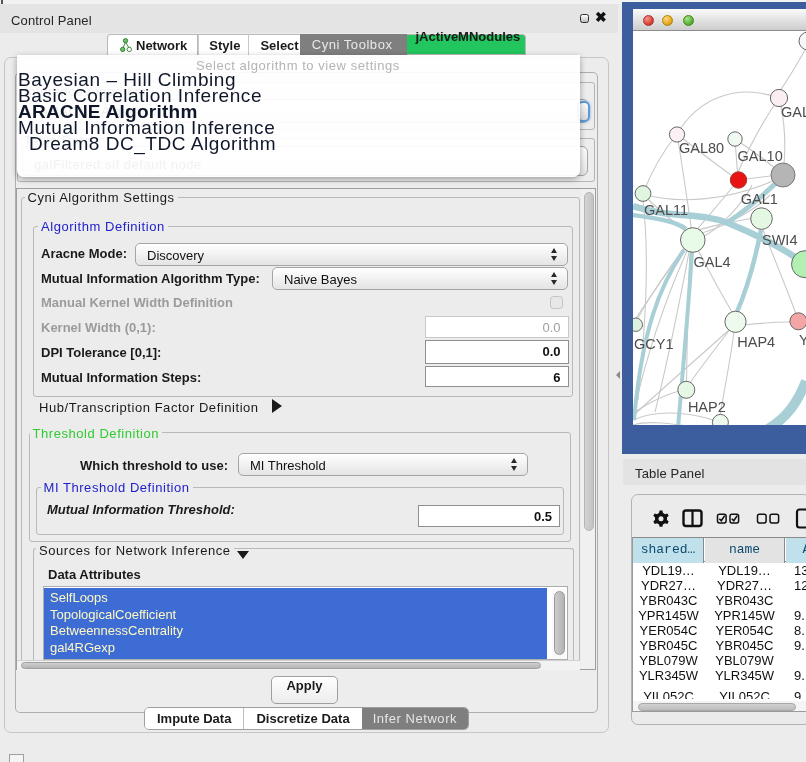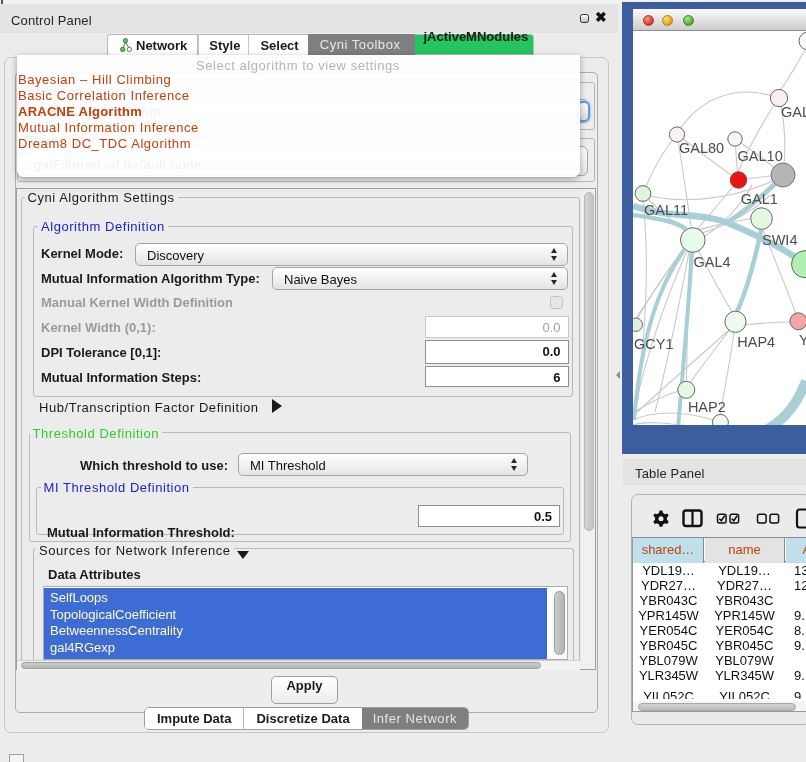--- a/index.html
+++ b/index.html
@@ -27,21 +27,21 @@
 <div id="tabrow" class="abs" style="left:87px;top:34px;height:21px;display:flex;font-size:13px;font-weight:bold;color:#1a1a1a;margin-left:20px;">
   <div style="background:#fff;border:1px solid #b9b9b9;border-bottom:none;border-radius:4px 0 0 0;display:flex;align-items:center;padding:0 10px 0 12px;">
     <svg width="12" height="15" viewBox="0 0 12 15" style="margin-right:4px;">
       <circle cx="5.5" cy="2.7" r="2.2" fill="#6abf69" stroke="#2e7d32" stroke-width="0.9"></circle>
       <circle cx="2.7" cy="11.4" r="2.2" fill="#6abf69" stroke="#2e7d32" stroke-width="0.9"></circle>
       <circle cx="9.3" cy="11.4" r="2.2" fill="#ffffff" stroke="#2e7d32" stroke-width="0.9"></circle>
       <path d="M5.3 4.8 L3.2 9.5 M5.9 4.8 L8.8 9.5" stroke="#2e7d32" stroke-width="0.9" fill="none"></path>
     </svg>
     Network</div>
   <div style="background:#fff;border-top:1px solid #b9b9b9;display:flex;align-items:center;padding:0 8px 0 10px;border-left:1px solid #c9c9c9;">Style</div>
-  <div style="background:#fff;border-top:1px solid #b9b9b9;display:flex;align-items:center;padding:0 9px 0 11px;border-left:1px solid #c9c9c9;">Select</div>
+  <div style="background:#fff;border-top:1px solid #b9b9b9;display:flex;align-items:center;padding:0 1px 0 11px;border-left:1px solid #c9c9c9;">Select</div>
   <div style="background:#7f7f7f;color:#e9e9e9;font-weight:normal;letter-spacing:0.55px;display:flex;align-items:center;padding:0 15px 0 12px;">Cyni Toolbox</div>
   <div style="background:#22c55e;border:1px solid #b9b9b9;border-left:none;border-radius:0 4px 0 0;display:flex;align-items:center;padding:0 5px 16px 8px;">jActiveMNodules</div>
 </div>
 
 <div class="abs" style="left:17px;top:82px;width:578px;height:48px;border:1px solid #b5b5b5;border-radius:3px;"></div>
 <div class="abs r13" style="left:24px;top:84px;color:#333;">Inference Algorithm</div>
 <div class="abs" style="left:30px;top:99px;width:558px;height:24px;border:1px solid #a5a5a5;border-radius:5px;background:linear-gradient(#ffffff,#e8e8e8);"></div>
 <div class="abs r13" style="left:40px;top:104px;">ARACNE Algorithm</div>
 <div class="abs" style="left:577px;top:100.5px;width:13px;height:21px;border:2.5px solid #5d9ad3;border-radius:5.5px;background:linear-gradient(#fdfdfd,#dcdcdc);box-shadow:0 0 3px rgba(110,160,220,0.9);"></div>
 
@@ -54,21 +54,21 @@
 </div>
 
 <div id="content" class="abs" style="left:0;top:0;width:620px;height:762px;">
 
   <div class="abs" style="left:21px;top:197px;width:559px;height:471px;border:1px solid #b9b9b9;border-radius:3px;"></div>
   <div class="abs r13" style="left:24.5px;top:190px;background:#ececec;padding:0 3px;">Cyni Algorithm Settings</div>
 
   <div class="abs" style="left:33px;top:226px;width:540px;height:171px;border:1px solid #b9b9b9;border-radius:3px;"></div>
   <div class="abs r13" style="left:38px;top:219px;background:#ececec;padding:0 3px;color:#2121cc;">Algorithm Definition</div>
 
-  <div class="abs b13" style="left:41px;top:246px;">Kernel Mode:</div>
+  <div class="abs b13" style="left:41px;top:246px;">Aracne Mode:</div>
   <div class="abs combo" style="left:135px;top:243px;width:433px;height:22.5px;">
     <span>Discovery</span>
   </div>
 
   <div class="abs b13" style="left:41px;top:271px;">Mutual Information Algorithm Type:</div>
   <div class="abs combo" style="left:272px;top:266.5px;width:296px;height:23px;">
     <span>Naive Bayes</span>
   </div>
 
   <div class="abs b13" style="left:41px;top:295px;color:#9b9b9b;">Manual Kernel Width Definition</div>
@@ -89,21 +89,21 @@
   <div class="abs" style="left:29px;top:432px;width:542px;height:110px;border:1px solid #b9b9b9;border-radius:3px;"></div>
   <div class="abs r13" style="left:29.5px;top:426px;background:#ececec;padding:0 3px;color:#2ecc2e;">Threshold Definition</div>
 
   <div class="abs b13" style="left:80px;top:458px;">Which threshold to use:</div>
   <div class="abs combo" style="left:238px;top:453px;width:290px;height:23px;">
     <span>MI Threshold</span>
   </div>
 
   <div class="abs" style="left:36px;top:487px;width:528px;height:48px;border:1px solid #b9b9b9;border-radius:3px;"></div>
   <div class="abs r13" style="left:40.5px;top:480px;background:#ececec;padding:0 3px;color:#2121cc;">MI Threshold Definition</div>
-  <div class="abs b13" style="left:47px;top:525px;">Mutual Information Threshold:</div>
+  <div class="abs b13" style="left:47px;top:502px;font-style:italic;">Mutual Information Threshold:</div>
   <div class="abs field bold" style="left:418px;top:504.5px;width:142px;height:22px;">0.5</div>
 
   <div class="abs" style="left:33px;top:548px;width:541px;height:120px;border:1px solid #b9b9b9;border-radius:3px;border-bottom:none;"></div>
   <div class="abs r13" style="left:36px;top:543px;background:#ececec;padding:0 3px;">Sources for Network Inference</div>
   <div class="abs" style="left:237px;top:551px;width:0;height:0;border-top:8px solid #1a1a1a;border-left:6.5px solid transparent;border-right:6.5px solid transparent;"></div>
   <div class="abs b13" style="left:48px;top:567px;">Data Attributes</div>
 
   <div class="abs" style="left:43px;top:586px;width:525px;height:74px;background:#fff;border:1px solid #adadad;overflow:hidden;">
     <div style="position:absolute;left:0;top:1px;width:503px;height:72px;background:#3e6cd5;color:#fef9c3;font-size:13px;line-height:16.7px;padding:2px 0 0 6px;">
       SelfLoops<br>TopologicalCoefficient<br>BetweennessCentrality<br>gal4RGexp
@@ -114,26 +114,26 @@
 
   <div class="abs" style="left:17px;top:660px;width:563px;height:10px;background:#f2f2f2;border-top:1px solid #d0d0d0;"></div>
   <div class="abs" style="left:21px;top:661.5px;width:520px;height:7px;background:linear-gradient(#cfcfcf,#b5b5b5);border:1px solid #a0a0a0;border-radius:4px;"></div>
 </div>
 
 <div class="abs" style="left:581px;top:189px;width:14px;height:480px;background:#f0f0f0;"></div>
 <div class="abs" style="left:584px;top:192px;width:9.5px;height:339px;background:linear-gradient(90deg,#d3d3d3,#c3c3c3);border:1px solid #b5b5b5;border-radius:5px;"></div>
 
 <div class="abs" style="left:17px;top:55px;width:563px;height:122px;background:rgba(255,255,255,0.93);border-radius:0 0 7px 7px;box-shadow:0 2px 6px rgba(0,0,0,0.35);"></div>
 <div class="abs" style="left:196px;top:58px;font-size:13px;letter-spacing:0.55px;color:#b4b4b4;">Select algorithm to view settings</div>
-<div class="abs" style="left:17px;top:72px;width:499px;font-size:13px;letter-spacing:0.55px;color:#c2410c;line-height:16.1px;">
+<div class="abs" style="left:17px;top:72px;width:499px;font-size:19px;letter-spacing:0.55px;color:#0f172a;line-height:16.1px;">
   <div style="padding-left:1px;">Bayesian – Hill Climbing</div>
   <div style="padding-left:1px;">Basic Correlation Inference</div>
   <div style="padding-left:1px;font-weight:bold;letter-spacing:0.25px;">ARACNE Algorithm</div>
   <div style="padding-left:1px;">Mutual Information Inference</div>
-  <div style="padding-left:1px;">Dream8 DC_TDC Algorithm</div>
+  <div style="padding-left:12px;">Dream8 DC_TDC Algorithm</div>
 </div>
 
 <div class="abs" style="left:271px;top:676px;width:67px;height:28px;border:1px solid #9f9f9f;border-radius:5px;background:linear-gradient(#ffffff,#ececec);text-align:center;font-size:13px;font-weight:bold;color:#1a1a1a;line-height:17px;">Apply</div>
 
 <div class="abs" style="left:144px;top:707px;height:23px;display:flex;font-size:13px;font-weight:bold;color:#1a1a1a;border:1px solid #9f9f9f;border-radius:5px;overflow:hidden;">
   <div style="background:#fff;display:flex;align-items:center;padding:0 12px;">Impute Data</div>
   <div style="background:#fff;display:flex;align-items:center;padding:0 12px;border-left:1px solid #bdbdbd;">Discretize Data</div>
   <div style="background:#7f7f7f;color:#e6e6e6;font-weight:normal;letter-spacing:0.55px;display:flex;align-items:center;padding:0 11px;">Infer Network</div>
 </div>
 
@@ -243,21 +243,21 @@
     <rect x="120" y="6.3" width="8.6" height="8.6" rx="1.8"></rect>
   </g>
   <g fill="none" stroke="#111" stroke-width="1.6">
     <path d="M69.3 10.7 L71.3 12.8 L74.7 7.6"></path>
     <path d="M81.8 10.7 L83.8 12.8 L87.2 7.6"></path>
   </g>
   <path d="M149.5 1.5 h6 a2.5 2.5 0 0 1 2.5 2.5 v13 a2.5 2.5 0 0 1 -2.5 2.5 h-6 a2.5 2.5 0 0 1 -2.5 -2.5 v-13 a2.5 2.5 0 0 1 2.5 -2.5 Z" fill="none" stroke="#111" stroke-width="2.2"></path>
 </svg>
 
 <div class="abs" style="left:632px;top:537px;width:174px;height:175px;border-left:1px solid #9a9a9a;border-bottom:1px solid #9a9a9a;background:#fff;overflow:hidden;">
-  <div style="position:absolute;left:0;top:0;width:174px;height:25px;border-top:1px solid #8a8a8a;border-bottom:1px solid #8a8a8a;font-size:13px;color:#c2410c;">
+  <div style="position:absolute;left:0;top:0;width:174px;height:25px;border-top:1px solid #8a8a8a;border-bottom:1px solid #8a8a8a;font-size:13px;color:#0c4a6e;font-family:Liberation Mono, monospace;">
     <div style="position:absolute;left:0;top:0;width:71px;height:25px;background:#c0e0ec;border-right:1px solid #8a8a8a;text-align:center;line-height:24px;">shared…</div>
     <div style="position:absolute;left:72px;top:0;width:80px;height:25px;background:#e3e3e3;border-right:1px solid #8a8a8a;text-align:center;line-height:24px;">name</div>
     <div style="position:absolute;left:153px;top:0;width:21px;height:25px;background:#c0e0ec;line-height:24px;padding-left:16.5px;">A</div>
   </div>
   <div style="position:absolute;left:0;top:26px;width:174px;height:136px;overflow:hidden;font-size:13px;color:#111;line-height:15px;">
     <div><span class="c1">YDL19…</span><span class="c2">YDL19…</span><span class="c3">13</span></div>
     <div><span class="c1">YDR27…</span><span class="c2">YDR27…</span><span class="c3">12</span></div>
     <div><span class="c1">YBR043C</span><span class="c2">YBR043C</span><span class="c3"></span></div>
     <div><span class="c1">YPR145W</span><span class="c2">YPR145W</span><span class="c3">9.</span></div>
     <div><span class="c1">YER054C</span><span class="c2">YER054C</span><span class="c3">8.</span></div>

